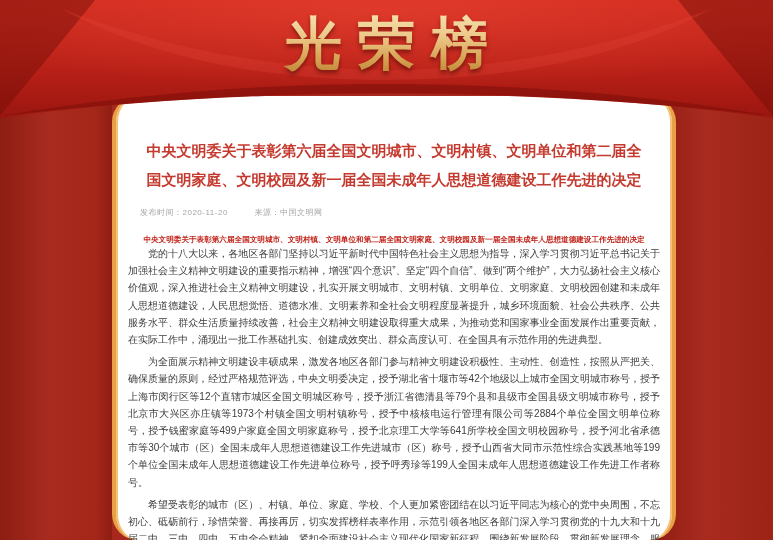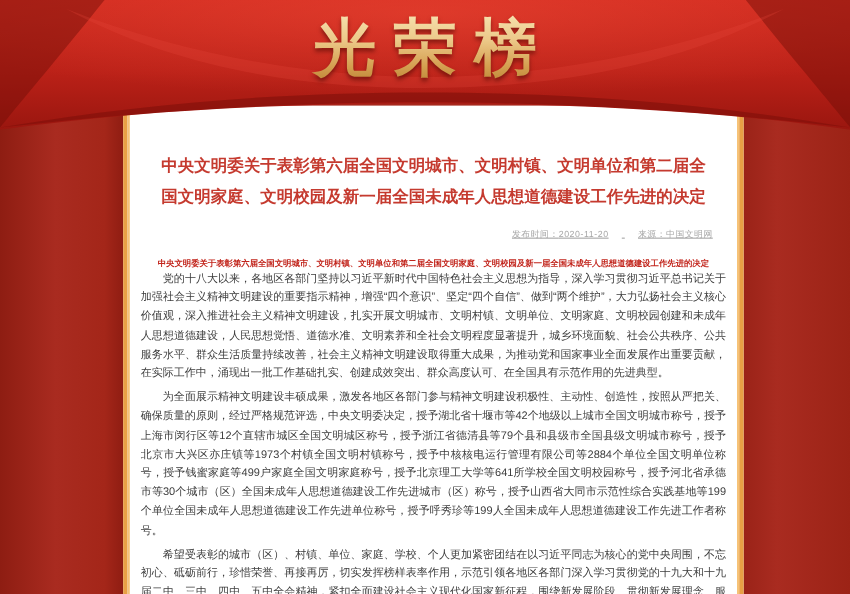--- a/index.html
+++ b/index.html
@@ -20,31 +20,31 @@
     right:0;width:121px;
     background:linear-gradient(270deg,#9c2316 0%,#a92b20 55%,#8f1d12 100%);
   }
 
   
   .panel{
     position:absolute;left:112px;top:96px;bottom:0;width:532px;
     background:#ffffff;z-index:1;
     border-left:4px solid #e8a045;border-right:4px solid #e8a045;
     box-shadow:inset 2px 0 0 #f6c277, inset -2px 0 0 #f6c277;
-    padding:0 12px;box-sizing:content-box;
+    padding:0 12px;box-sizing:content-box;border-radius:26px;
   }
 
   h1.article-title{
     width:502px;margin:40px auto 0 auto;
     font-size:15px;line-height:29px;font-weight:bold;
     color:#c53a2f;text-align:center;letter-spacing:0;
   }
   .meta{
-    margin-top:13px;text-align:right;
-    font-size:8px;color:#a6a6a6;letter-spacing:.5px;text-decoration:underline;
+    margin-top:13px;text-align:left;
+    font-size:8px;color:#a6a6a6;letter-spacing:.5px;
   }
   .meta .meta-item{margin:0 12px;}
   .subtitle{
     margin-top:17px;text-align:center;white-space:nowrap;
     font-size:7.6px;font-weight:bold;color:#c2251c;
   }
   .salutation{
     margin:14px 0 17px 0;
     font-size:8.5px;line-height:17.2px;color:#3c3c3c;
     text-align:justify;

